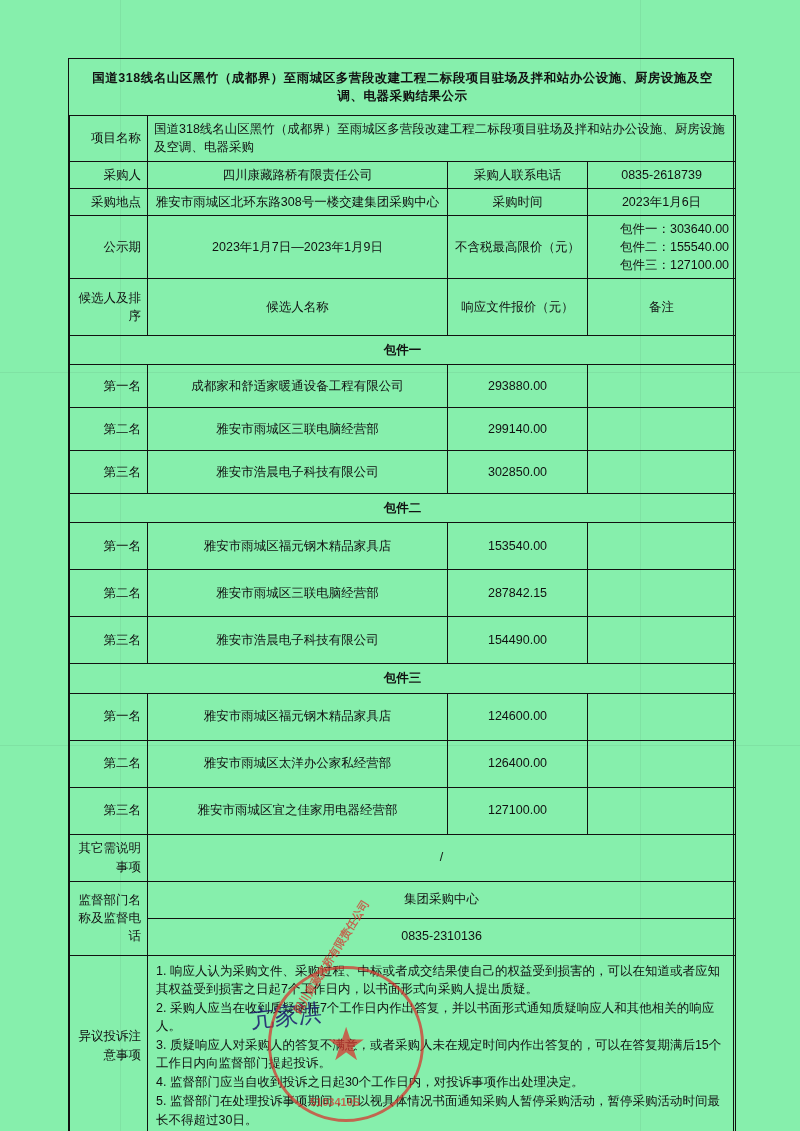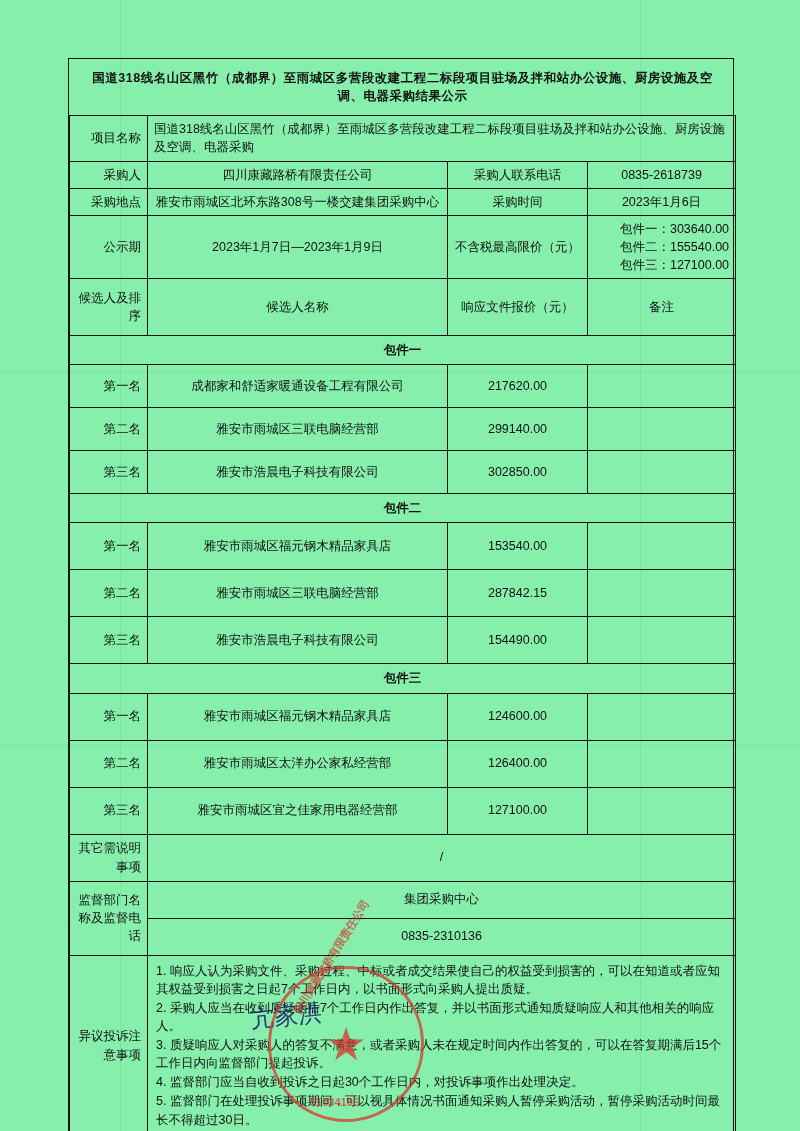--- a/index.html
+++ b/index.html
@@ -191,21 +191,21 @@
           <td class="ctr">响应文件报价（元）</td>
           <td class="ctr">备注</td>
         </tr>
 
         <tr>
           <td class="pkg-head" colspan="4">包件一</td>
         </tr>
         <tr>
           <td class="lbl" style="height:34px">第一名</td>
           <td class="ctr">成都家和舒适家暖通设备工程有限公司</td>
-          <td class="ctr">217620.00</td>
+          <td class="ctr">293880.00</td>
           <td class="ctr"></td>
         </tr>
         <tr>
           <td class="lbl" style="height:34px">第二名</td>
           <td class="ctr">雅安市雨城区三联电脑经营部</td>
           <td class="ctr">299140.00</td>
           <td class="ctr"></td>
         </tr>
         <tr>
           <td class="lbl" style="height:34px">第三名</td>

